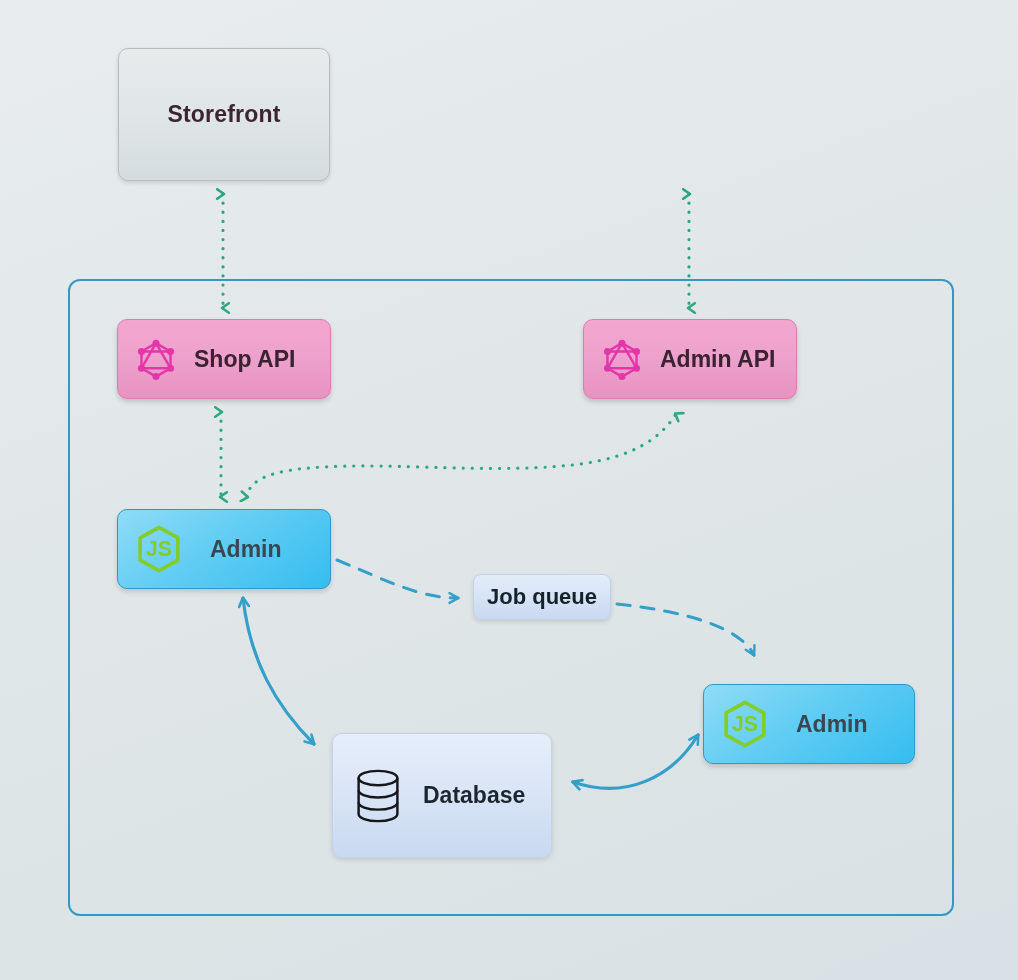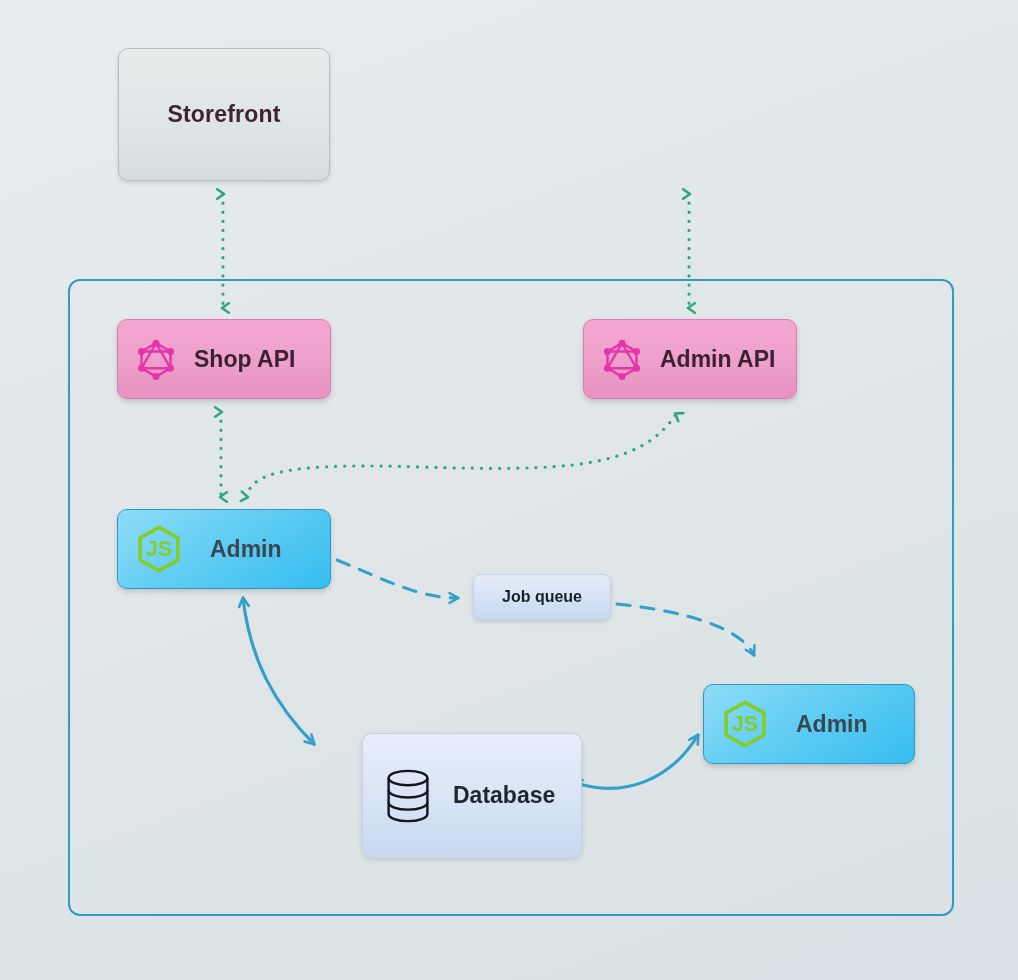--- a/index.html
+++ b/index.html
@@ -101,21 +101,21 @@
 
   
   .plain {
     background: linear-gradient(180deg, #e4ecfa 0%, #d7e3f6 50%, #c9d9ef 100%);
     border: 1px solid #c3d2e6;
     border-radius: 8px;
     box-shadow: 0 2px 4px rgba(0,0,0,0.12);
     padding: 0 16px;
   }
   .plain .label {
-    font-size: 16px;
+    font-size: 22px;
     color: #16212b;
   }
 
   
   .dbbox {
     background: linear-gradient(180deg, #e6eefb 0%, #d9e4f6 50%, #c9d9f0 100%);
     border: 1px solid #c3d2e6;
     border-radius: 10px;
     box-shadow: 0 2px 5px rgba(0,0,0,0.12);
     justify-content: flex-start;
@@ -128,21 +128,21 @@
   }
 
   
   #node-storefront { left: 118px;  top: 48px;  width: 212px; height: 133px; }
   #node-adminui    { left: 584px;  top: 48px;  width: 212px; height: 133px; }
   #node-shopapi    { left: 117px;  top: 319px; width: 214px; height: 80px;  }
   #node-adminapi   { left: 583px;  top: 319px; width: 214px; height: 80px;  }
   #node-server     { left: 117px;  top: 509px; width: 214px; height: 80px;  }
   #node-jobqueue   { left: 473px;  top: 574px; width: 138px; height: 46px;  }
   #node-worker     { left: 703px;  top: 684px; width: 212px; height: 80px;  }
-  #node-database   { left: 332px;  top: 733px; width: 220px; height: 125px; margin-left: 30px; }
+  #node-database   { left: 332px;  top: 733px; width: 220px; height: 125px; }
 </style>
 </head>
 <body>
 
 <div id="stage">
 
   <svg id="edges" viewBox="0 0 1018 980" xmlns="http://www.w3.org/2000/svg">
     <defs>
       <marker id="g-up" markerWidth="12" markerHeight="12" refX="6" refY="3.2" orient="auto" markerUnits="userSpaceOnUse">
         <path d="M1.2 9 L6 2.2 L10.8 9" fill="none" stroke="#2aa67a" stroke-width="2.6" stroke-linecap="round" stroke-linejoin="round"></path>

